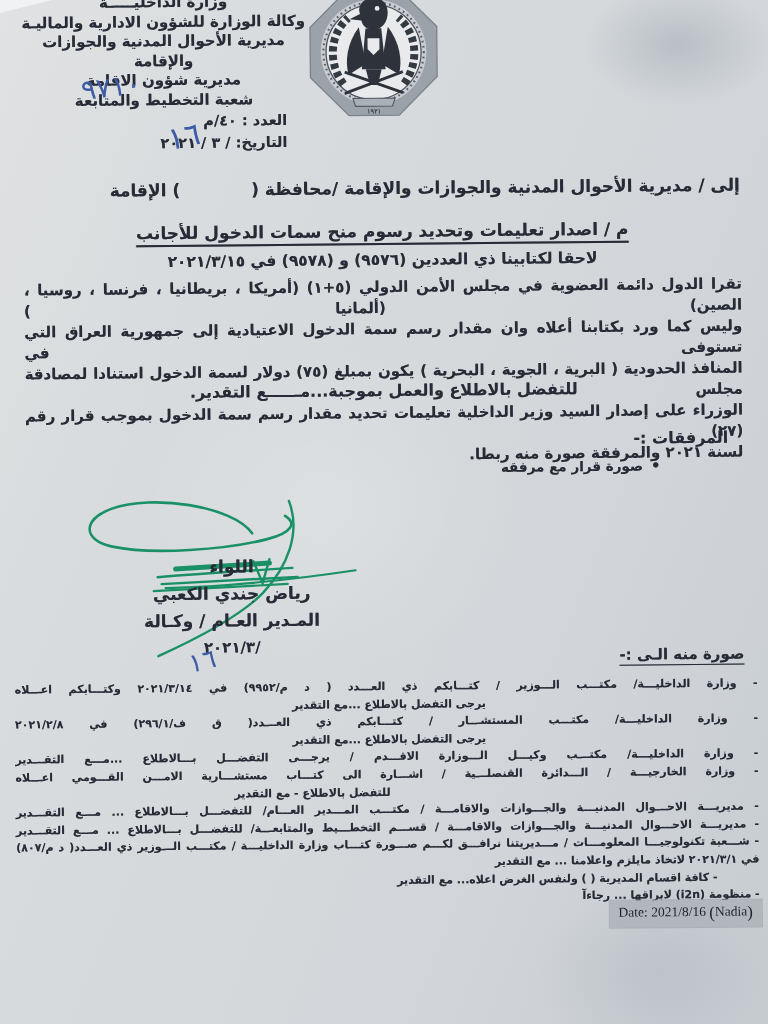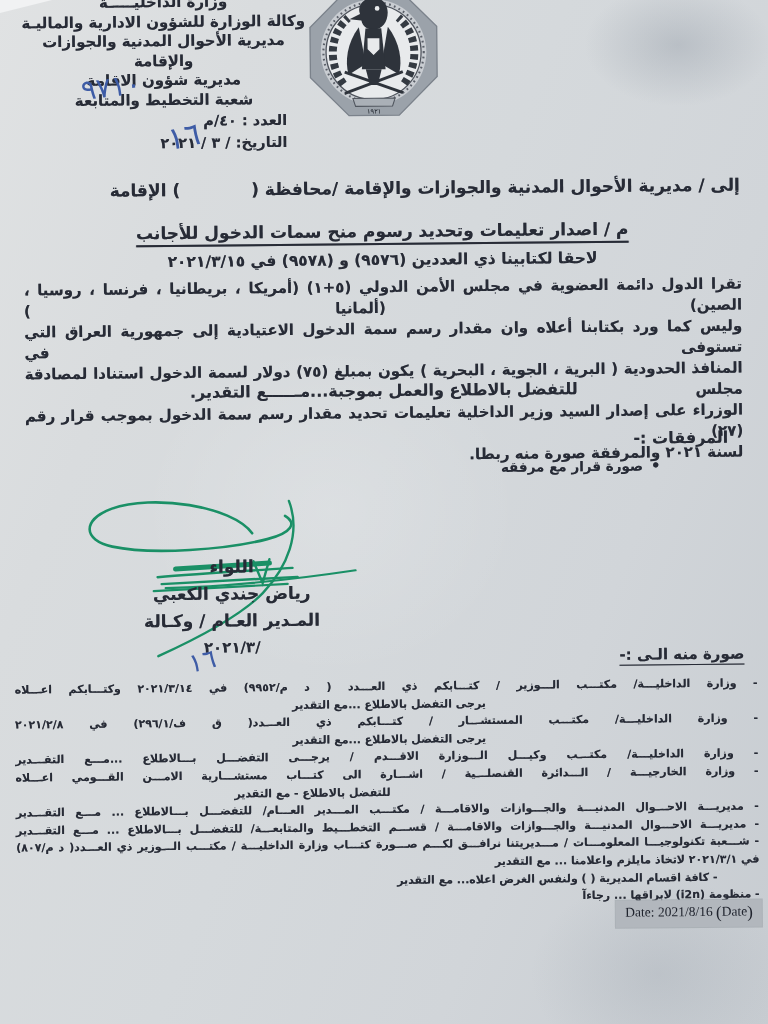--- a/index.html
+++ b/index.html
@@ -162,17 +162,17 @@
       <div class="cc-row fill">- مديريـــة الاحـــوال المدنيـــة والجـــوازات والاقامـــة / مكتـــب المـــدير العـــام/ للتفضـــل بـــالاطلاع ... مـــع التقـــدير</div>
       <div class="cc-row fill">- مديريـــة الاحـــوال المدنيـــة والجـــوازات والاقامـــة / قســـم التخطـــيط والمتابعـــة/ للتفضـــل بـــالاطلاع ... مـــع التقـــدير</div>
       <div class="cc-row fill">- شـــعبة تكنولوجيـــا المعلومـــات / مـــديريتنا نرافـــق لكـــم صـــورة كتـــاب وزارة الداخليـــة / مكتـــب الـــوزير ذي العـــدد( د م/٨٠٧)</div>
       <div class="cc-row">في ٢٠٢١/٣/١ لاتخاذ مايلزم واعلامنا ... مع التقدير</div>
       <div class="cc-row indent-sm">- كافة اقسام المديرية (          ) ولنفس الغرض اعلاه... مع التقدير</div>
       <div class="cc-row">- منظومة (i2n) لابراقها ... رجاءآ</div>
     </div>
 
     <div class="abs stamp">
       <span>Date: 2021/8/16</span>
-      <span class="paren">(</span><span>Date</span><span class="paren">)</span>
+      <span class="paren">(</span><span>Nadia</span><span class="paren">)</span>
     </div>
 
   </div>
 </div>
 
 </body></html>

